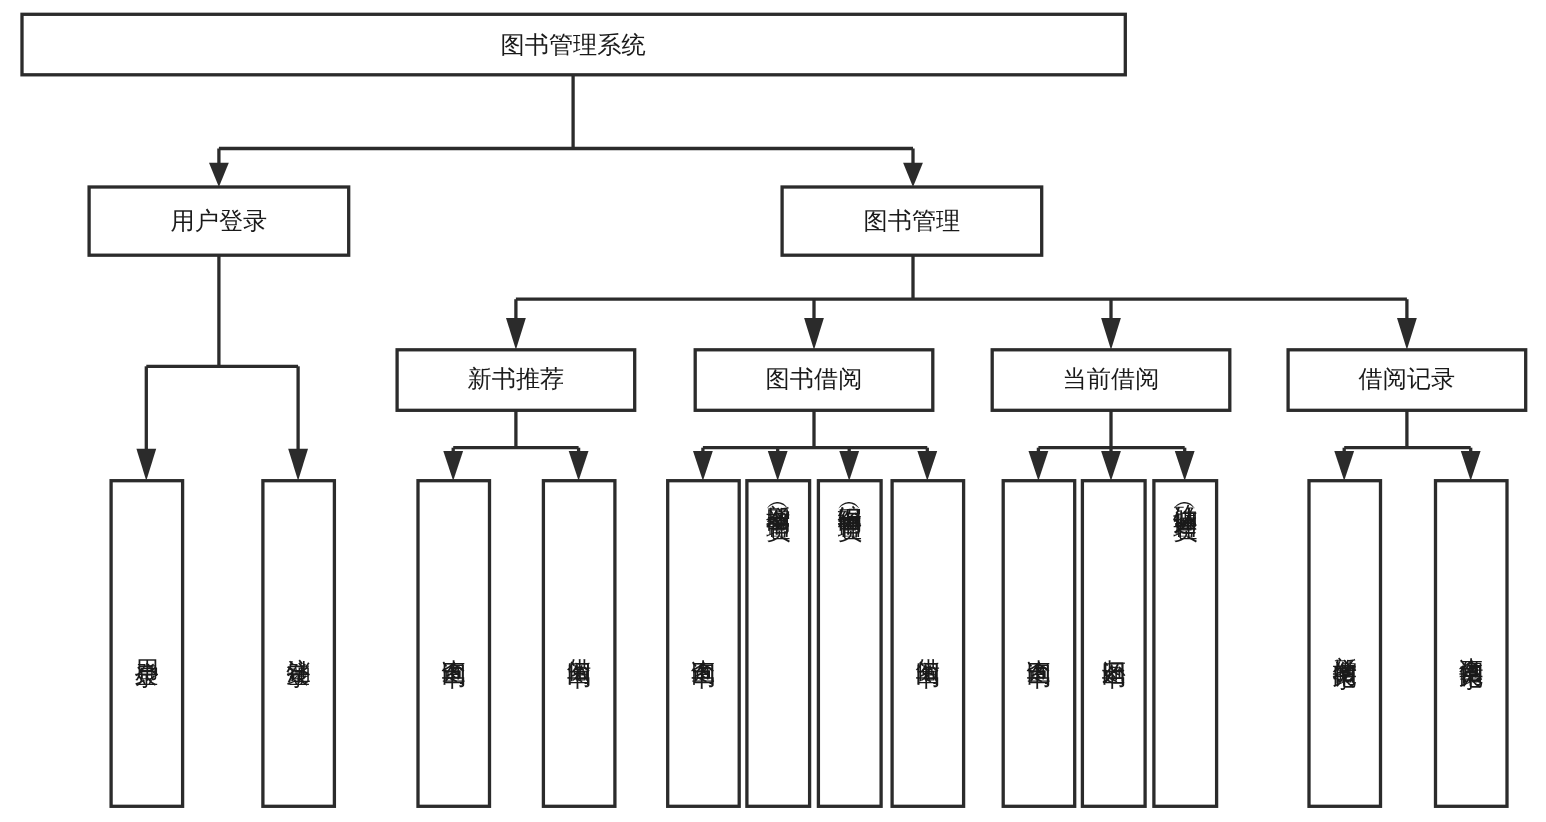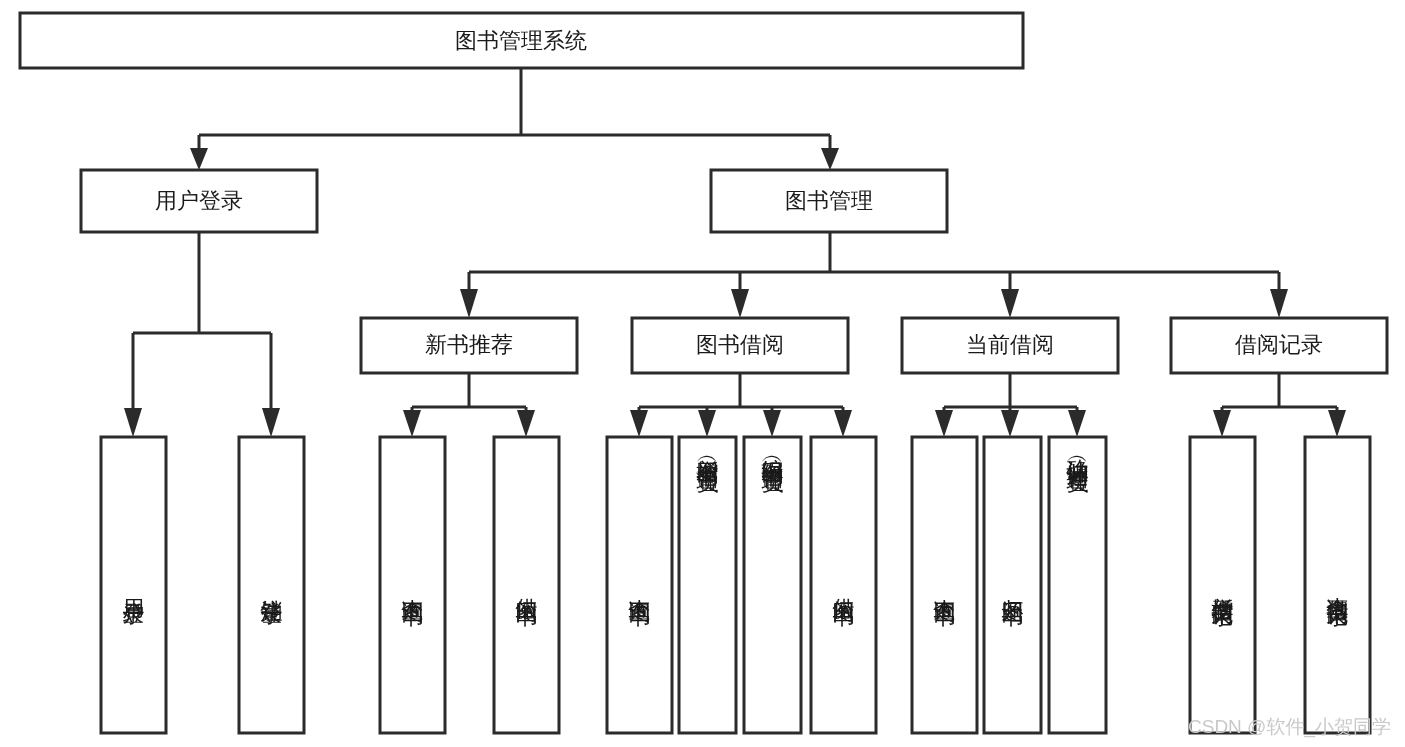--- a/index.html
+++ b/index.html
@@ -222,14 +222,13 @@
     <span class="node-label-v">确认归还（管理员）</span>
   </div>
 
   <div class="vlabel-wrap" style="left:1190px; top:437px; width:65px; height:296px;">
     <span class="node-label-v">新增借阅记录</span>
   </div>
   <div class="vlabel-wrap" style="left:1305px; top:437px; width:65px; height:296px;">
     <span class="node-label-v">查询借阅记录</span>
   </div>
 
-  <div class="watermark">CSDN @软件_小贺同学</div>
 </div>
 
 </body></html>

